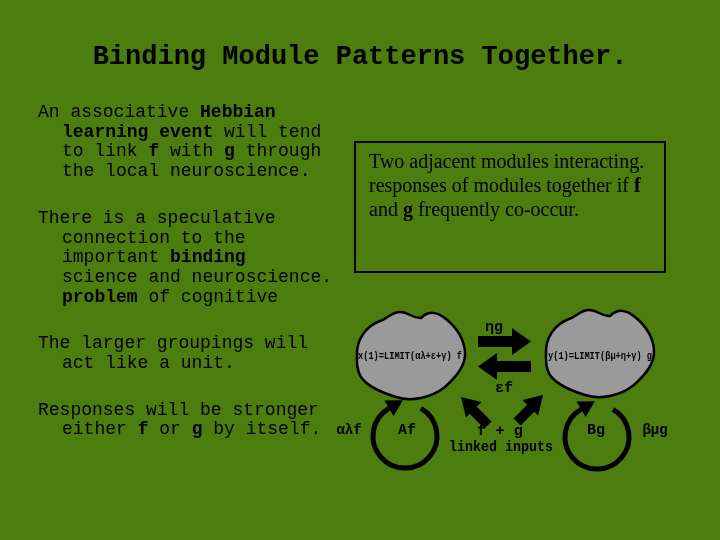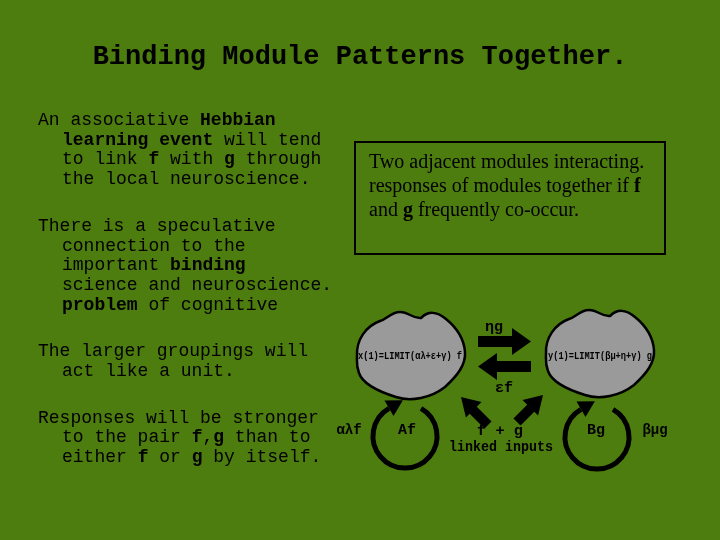--- a/index.html
+++ b/index.html
@@ -10,27 +10,27 @@
   }
   .title {
     position:absolute; left:0; top:41px; width:720px;
     text-align:center; font-weight:bold; font-size:27px; line-height:32px;
     letter-spacing:0px; white-space:nowrap;
   }
   .text-col {
     position:absolute; left:38px; top:103px; width:306px;
     font-size:18px; line-height:19.7px;
   }
-  .para { margin:8px 0 27px 0; }
+  .para { margin:0 0 27px 0; }
   .line { white-space:pre; }
   .line.cont { padding-left:24px; }
   .callout .line.cont { padding-left:0; }
   b { font-weight:bold; }
   .callout {
-    position:absolute; left:354px; top:141px; width:312px; height:114px;
+    position:absolute; left:354px; top:141px; width:312px; height:132px;
     box-sizing:border-box; border:2px solid #000;
     font-family:"Liberation Serif","DejaVu Serif",serif;
     font-size:20px; line-height:24px; padding:6px 10px 0 13px;
   }
   .diagram { position:absolute; left:330px; top:292px; width:390px; height:200px; }
   .diagram text {
     font-family:"Liberation Mono","DejaVu Sans Mono",monospace;
     font-weight:bold; fill:#000;
   }
 </style>
@@ -54,21 +54,20 @@
         <div class="line cont"><span>important </span><b>binding</b></div>
         <div class="line cont"><span>science and neuroscience.</span></div>
         <div class="line cont"><b>problem</b><span> of cognitive</span></div>
       </div>
     <div class="para">
         <div class="line"><span>The larger groupings will</span></div>
         <div class="line cont"><span>act like a unit.</span></div>
       </div>
     <div class="para">
         <div class="line"><span>Responses will be stronger</span></div>
-        <div class="line cont"><span>to the pair </span><b>f</b><span>,</span><b>g</b><span> than to</span></div>
         <div class="line cont"><span>either </span><b>f</b><span> or </span><b>g</b><span> by itself.</span></div>
       </div>
   </div>
 
   <div class="callout">
       <div class="line"><span>Two adjacent modules interacting.</span></div>
       <div class="line cont"><span>responses of modules together if </span><b>f</b></div>
       <div class="line cont"><span>and </span><b>g</b><span> frequently co-occur.</span></div>
     </div>
 

